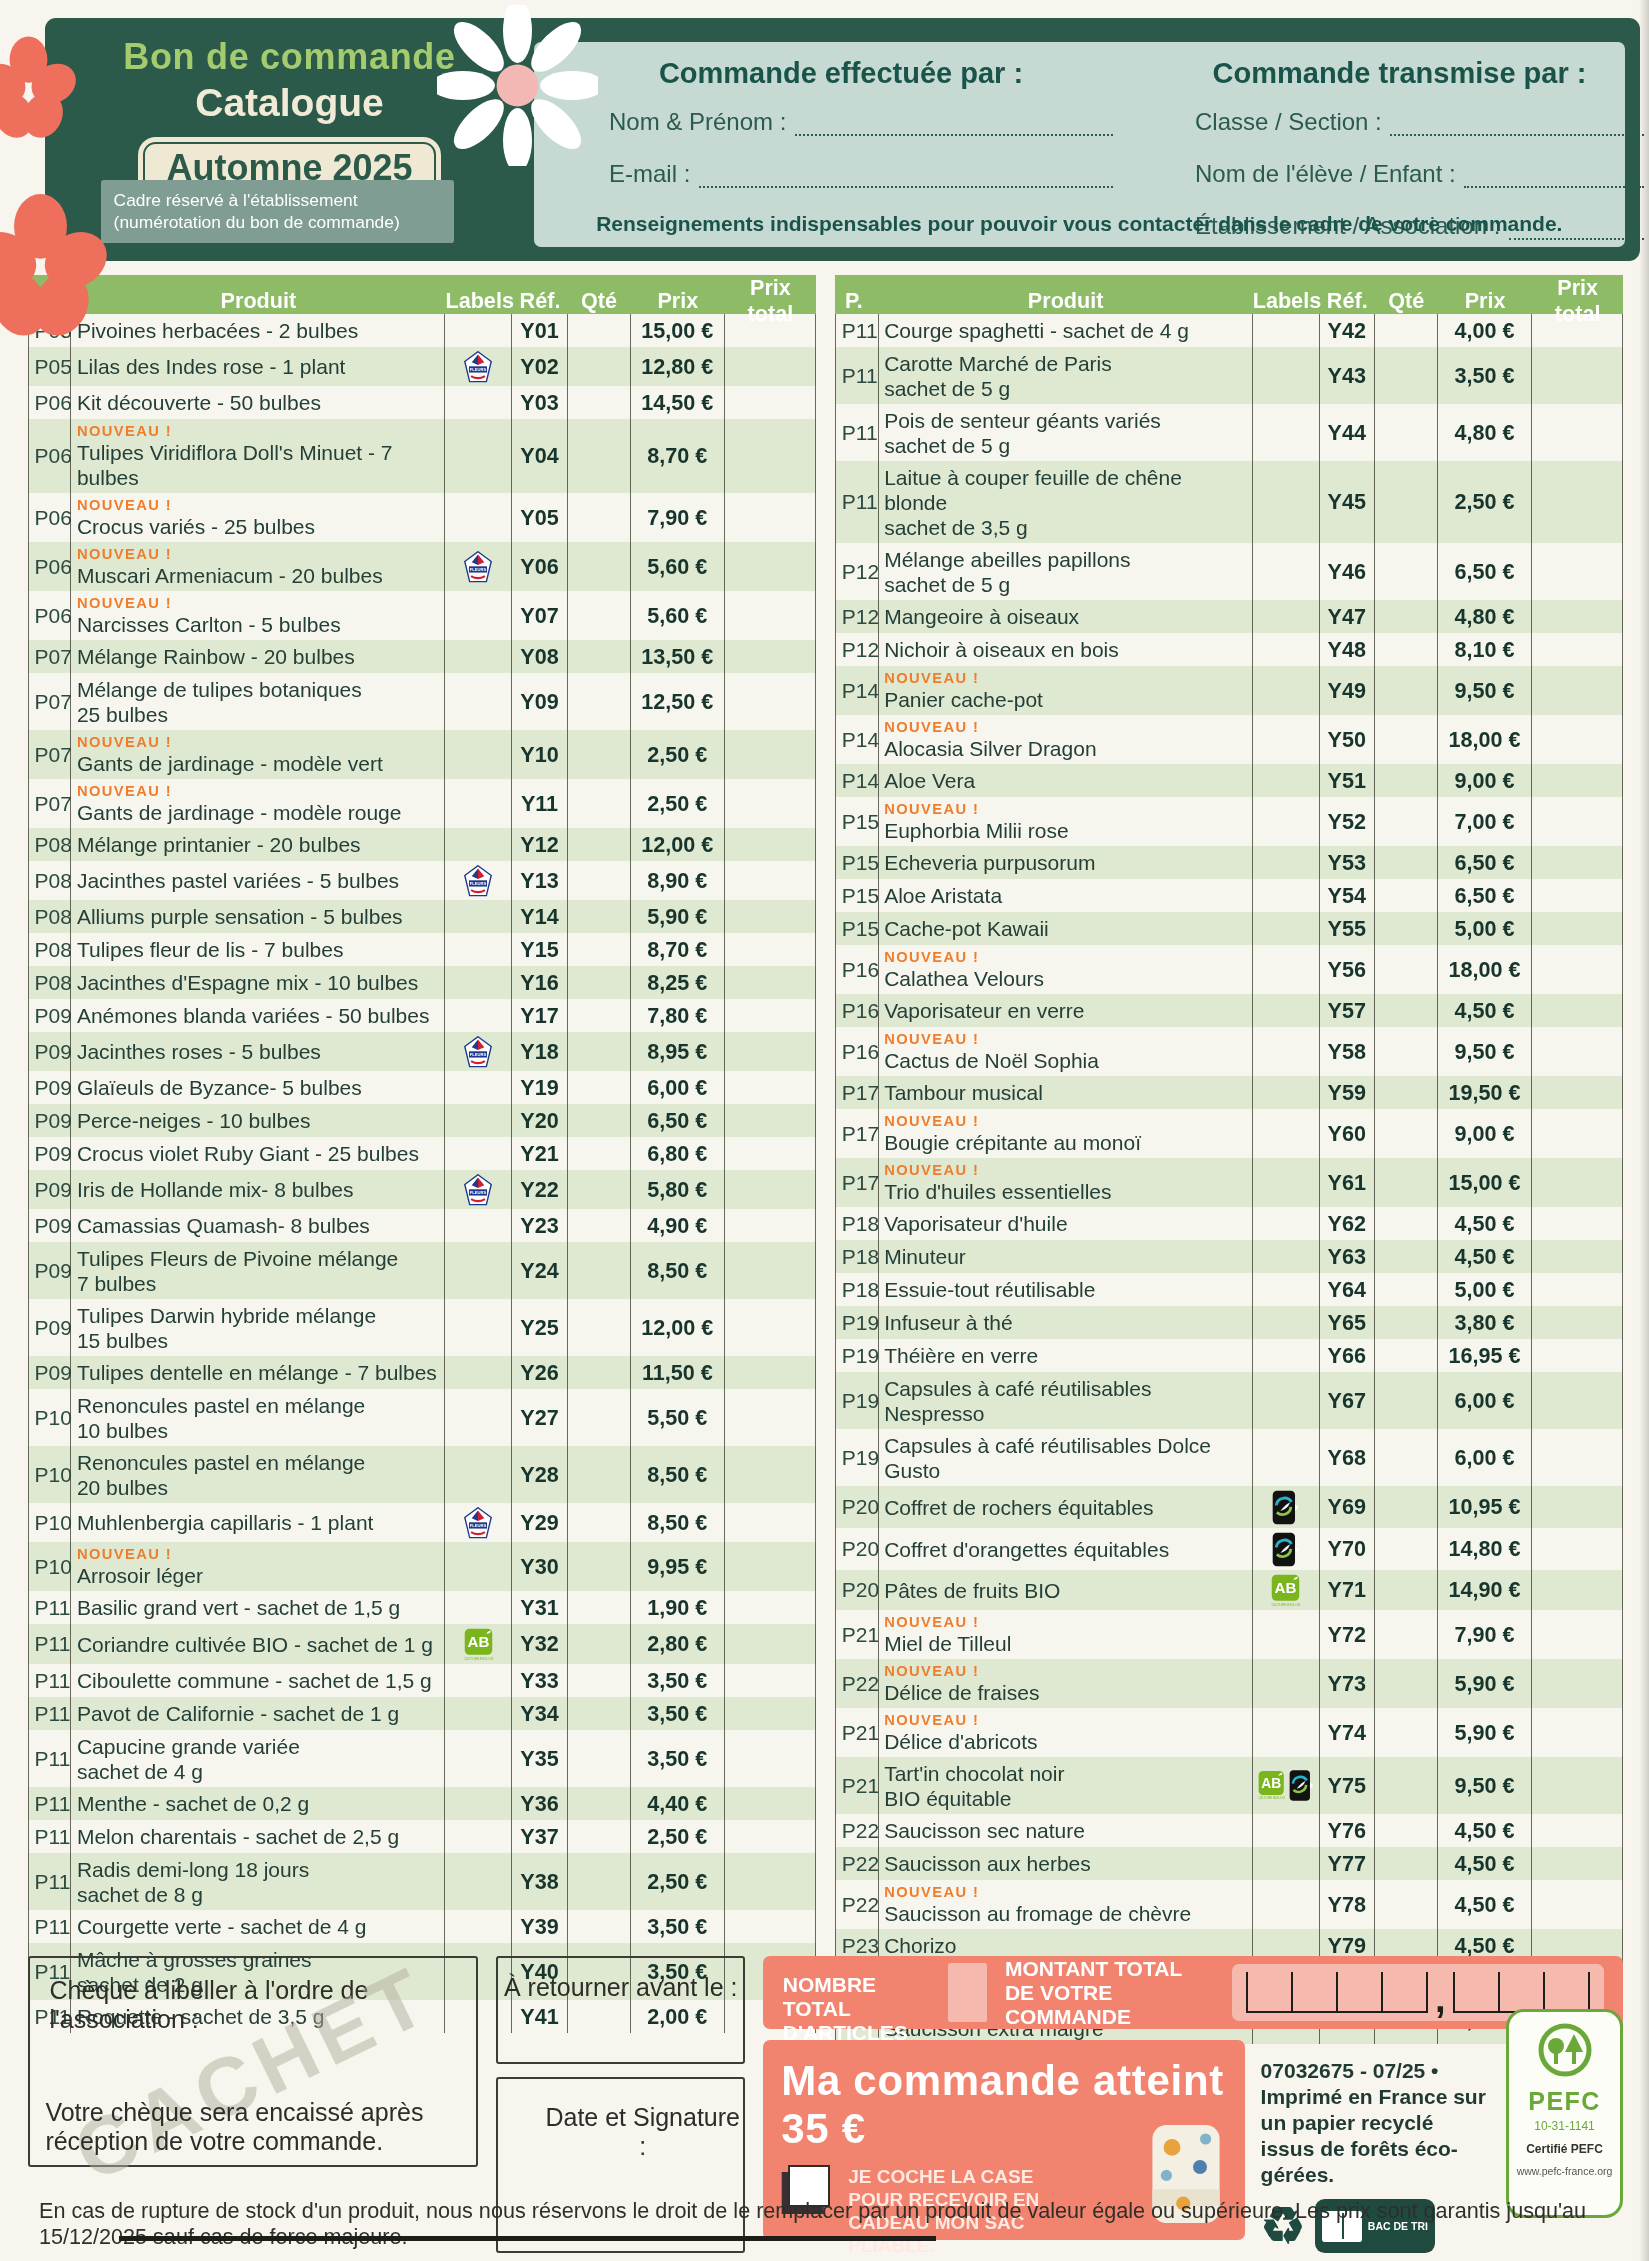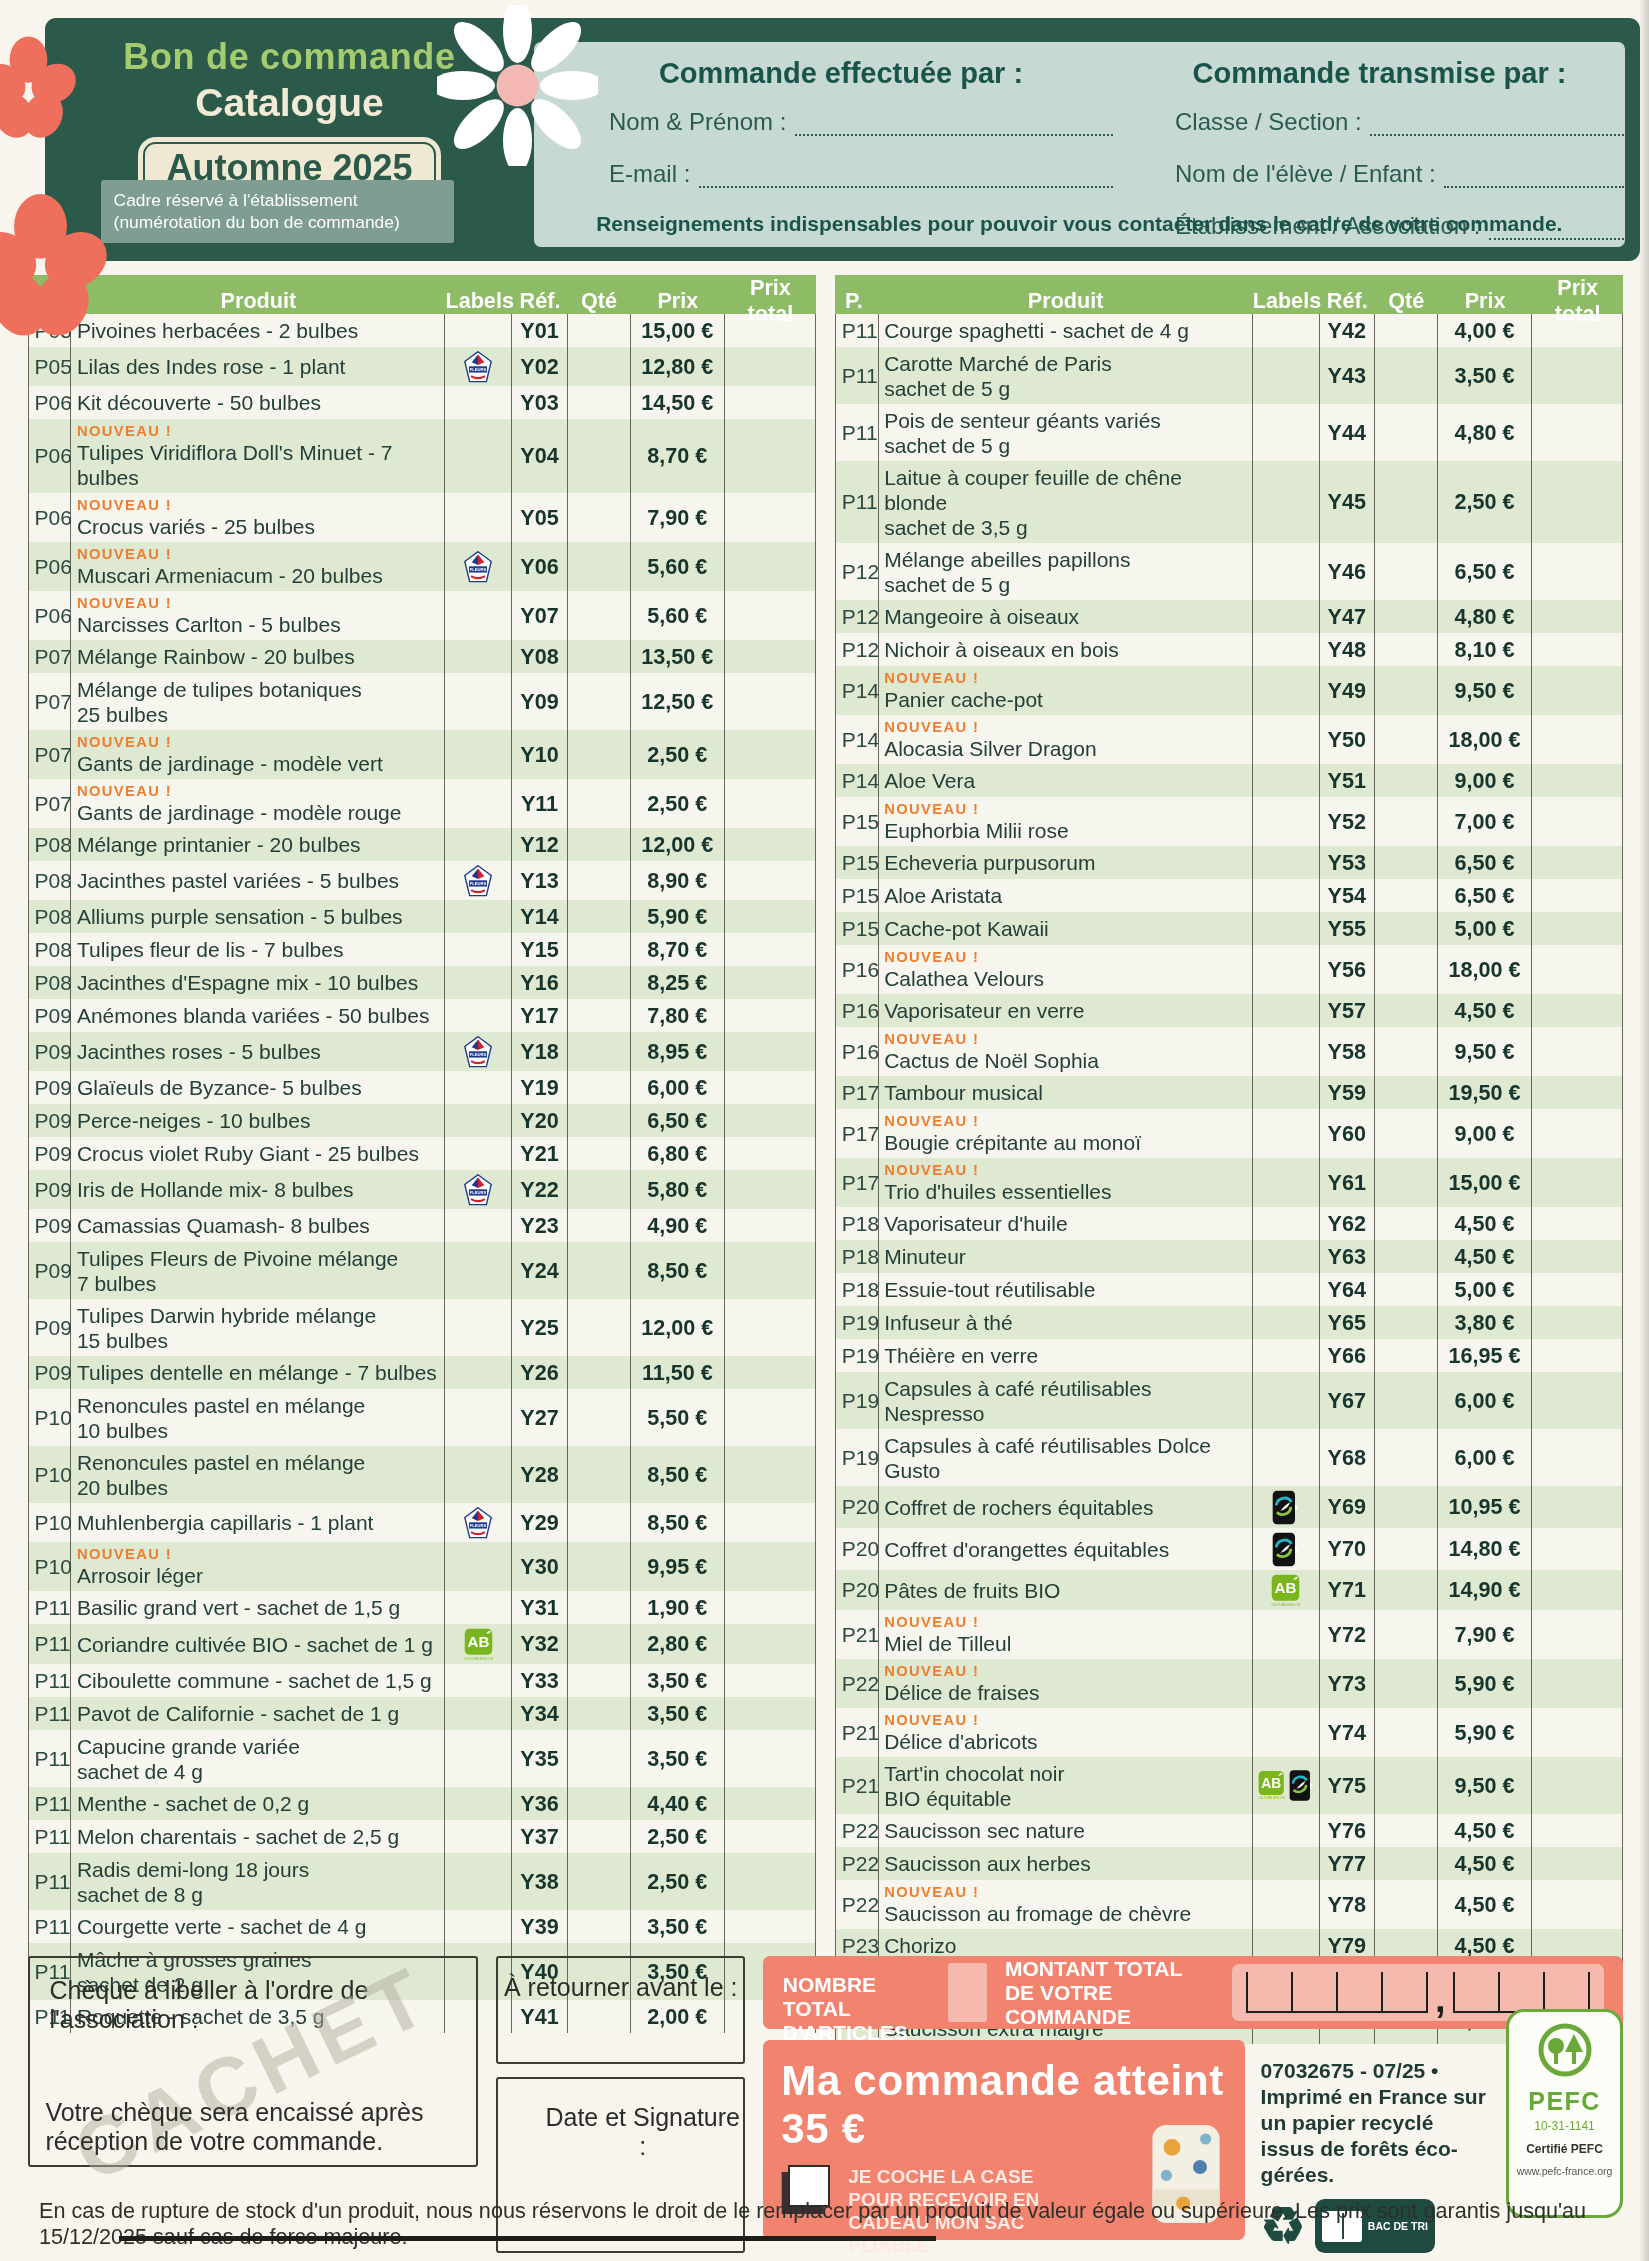--- a/index.html
+++ b/index.html
@@ -13,21 +13,21 @@
   .title1{font-size:36px;font-weight:bold;color:#a4cb6e;letter-spacing:0.7px;}
   .title2{font-size:39px;font-weight:bold;color:#f1ead6;margin-top:2.8px;}
   .badge{display:inline-block;position:relative;background:#efe8d2;border-radius:18px;padding:9.8px 28px;margin-top:12.6px;}
   .badge::before{content:"";position:absolute;inset:4.9px;border:2.1px solid #2b5a4b;border-radius:12.6px;}
   .badge span{position:relative;font-size:36px;font-weight:bold;color:#2b5a4b;}
   .cadre{position:absolute;left:56px;bottom:18px;width:328px;background:#7f9d92;color:#fff;
          font-size:17.4px;line-height:21.6px;padding:9.8px 12.6px;border-radius:2.8px;}
   .panel{position:absolute;left:489px;top:24px;right:15.4px;bottom:14px;background:#c7d9d3;border-radius:7px;}
   .form{position:absolute;top:15.4px;}
   .form-left{left:35px;width:544px;}
-  .form-right{left:601px;right:28px;width:489px;}
+  .form-right{left:621px;right:28px;width:489px;}
   .form h3{margin:0 0 18px 0;text-align:center;font-size:29px;color:#19544a;}
   .frow{display:flex;align-items:flex-end;margin-bottom:24px;margin-left:40px;}
   .frow .lbl{font-size:24px;color:#2a5a50;white-space:nowrap;}
   .dots{flex:1;border-bottom:2.1px dotted #2a5a50;height:21px;margin-left:8.4px;}
   .panel .note{position:absolute;left:0;right:0;bottom:11px;text-align:center;
          font-size:21px;font-weight:bold;color:#19544a;}
   
   .flower{position:absolute;z-index:6;}
   
   .tables{position:absolute;top:275px;left:28px;width:1595px;display:flex;gap:19.5px;}

